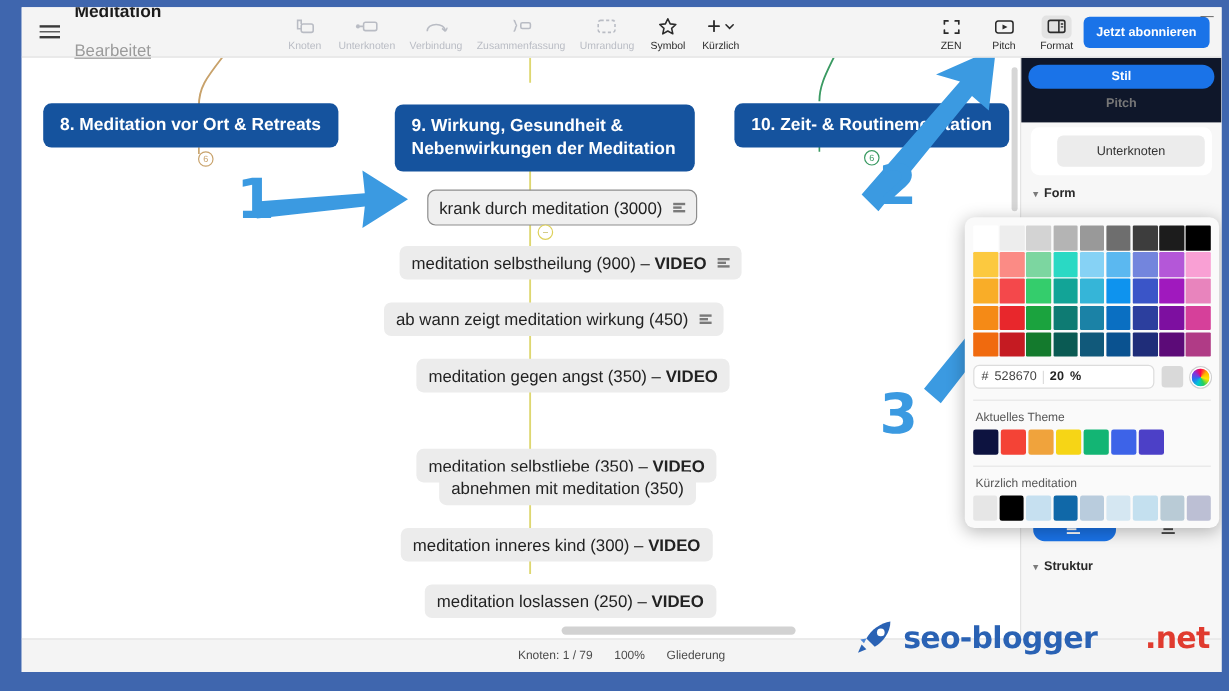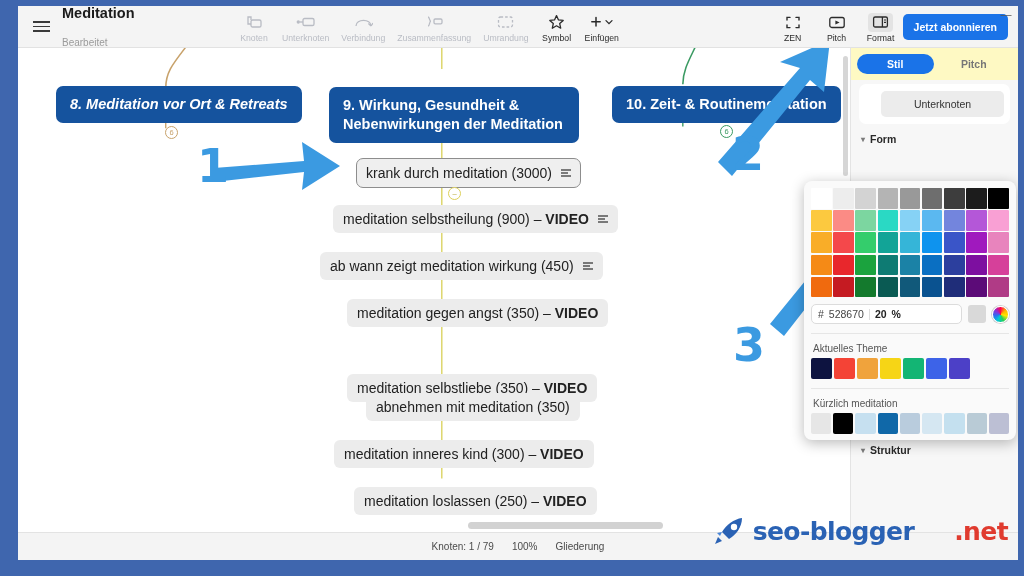--- a/index.html
+++ b/index.html
@@ -33,21 +33,21 @@
   #hamburger {
     width: 34px; margin-left: 6px;
     display: flex; flex-direction: column; gap: 3px;
     align-items: center; justify-content: center;
     cursor: pointer;
   }
   #hamburger span { display: block; width: 17px; height: 1.6px; background: #3a3a3a; }
 
   #doc-title-wrap { margin-left: 4px; width: 160px; }
   #doc-title { font-size: 14.5px; font-weight: bold; color: #1b1b1b; line-height: 15px; }
-  #doc-sub  { font-size: 10px; color: #9b9b9b; margin-top: 16px; }
+  #doc-sub  { font-size: 14px; color: #9b9b9b; margin-top: 16px; text-decoration: underline; }
 
   #tools { display: flex; align-items: flex-start; gap: 0px; flex: 1; padding-left: 10px; }
   .tool {
     display: flex; flex-direction: column; align-items: center; justify-content: flex-start;
     gap: 1px; padding: 2px 6px 0 6px; cursor: pointer; min-width: 44px;
   }
   .tool .ic { height: 19px; display: flex; align-items: center; justify-content: center; }
   .tool .lb { font-size: 8.7px; white-space: nowrap; }
   .tool.dim .lb { color: #b9bcc4; }
   .tool.dim .ic svg { stroke: #b9bcc4; }
@@ -126,21 +126,21 @@
     z-index: 31;
   }
 
   
   #sidebar {
     position: absolute; right: 0; top: 42px; width: 168px; bottom: 28px;
     background: #f7f7f7; border-left: 1px solid #e4e4e4;
     overflow: hidden;
   }
   #side-tabs {
-    display: flex; gap: 2px; padding: 6px 6px; background: #fef9c3;
+    display: flex; gap: 2px; padding: 6px 6px; background: #0f172a; flex-direction: column;
   }
   .stab {
     flex: 1; text-align: center; font-size: 10.5px; padding: 4px 0;
     border-radius: 13px; cursor: pointer; color: #777; font-weight: bold;
   }
   .stab.active { background: #1a73e8; color: #fff; }
 
   #sub-card {
     margin: 4px 8px 0 8px; background: #fff; border-radius: 7px;
     padding: 7px 6px;
@@ -302,21 +302,21 @@
         <span class="lb">Symbol</span>
       </div>
 
       <div class="tool on">
         <span class="ic">
           <svg width="26" height="14" viewBox="0 0 26 14" fill="none" stroke="#2b2b2b" stroke-width="1.5" stroke-linecap="round">
             <path d="M7 2.5 V11 M2.8 6.8 H11.2"></path>
             <path d="M17 5.6 l3 3 3 -3" stroke-width="1.3"></path>
           </svg>
         </span>
-        <span class="lb">Einfügen</span>
+        <span class="lb">Kürzlich</span>
       </div>
 
       <div style="flex:1"></div>
 
       <div class="tool on">
         <span class="ic">
           <svg width="16" height="15" viewBox="0 0 16 15" fill="none" stroke="#2b2b2b" stroke-width="1.4" stroke-linecap="round">
             <path d="M2 5 V2.4 H5 M11 2.4 H14 V5 M14 10 V12.6 H11 M5 12.6 H2 V10"></path>
           </svg>
         </span>
@@ -356,21 +356,21 @@
       <path d="M178 -8 C160 16 152 24 152 42" stroke="#c8a26b" stroke-width="1.6" fill="none"></path>
       <path d="M152 78 V84" stroke="#c8a26b" stroke-width="1.4" fill="none"></path>
 
       <path d="M436 -8 V22" stroke="#ded771" stroke-width="1.6" fill="none"></path>
       <path d="M436 90 V450" stroke="#ded771" stroke-width="1.6" fill="none"></path>
 
       <path d="M700 -8 C692 10 684 22 684 38" stroke="#3a9a62" stroke-width="1.6" fill="none"></path>
       <path d="M684 76 V82" stroke="#3a9a62" stroke-width="1.4" fill="none"></path>
     </svg>
 
-    <div class="topic" style="left:38px; top:38px;font-style:italic;">
+    <div class="topic" style="left:18px; top:38px;">
       <span>8. Meditation vor Ort &amp; Retreats</span>
     </div>
     <div class="badge tan" style="left:147px; top:78px;">6</div>
 
     <div class="topic wrap" style="left:311px; top:39px; width:250px;">
       <span id="t9">9. Wirkung, Gesundheit &amp;<br>Nebenwirkungen der Meditation</span>
     </div>
 
     <div class="topic" style="left:594px; top:38px;">
       <span>10. Zeit- &amp; Routinemeditation</span>

